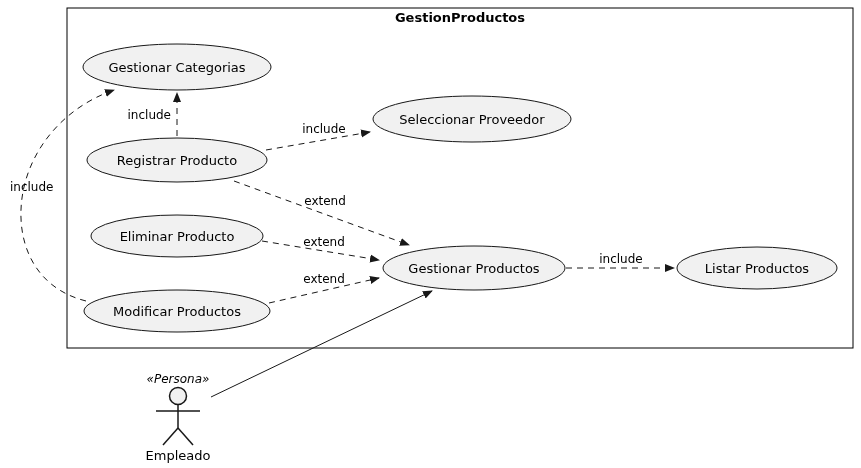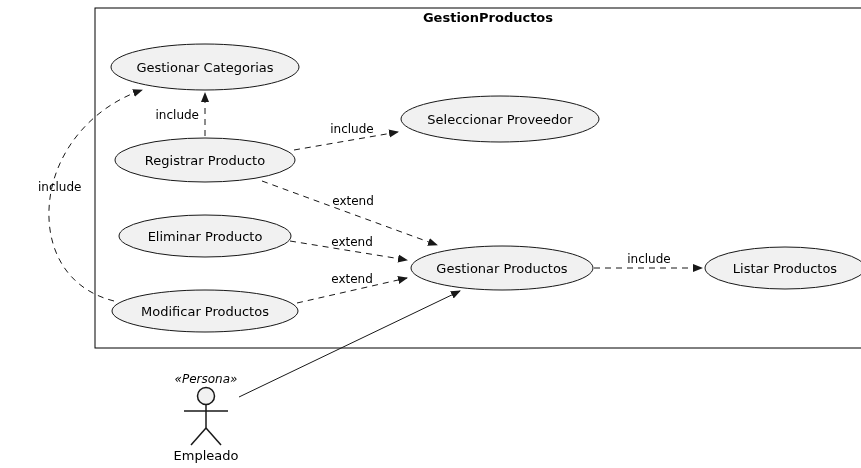--- a/index.html
+++ b/index.html
@@ -8,21 +8,20 @@
     background: #ffffff;
     width: 861px;
     height: 468px;
     overflow: hidden;
   }
   .diagram-wrap {
     position: relative;
     width: 761px;
     height: 468px;
     font-family: "DejaVu Sans", "Liberation Sans", sans-serif;
-    margin-left: 28px;
   }
   svg text {
     font-family: "DejaVu Sans", "Liberation Sans", sans-serif;
     fill: #000000;
   }
   .uc-shape {
     fill: #f1f1f1;
     stroke: #181818;
     stroke-width: 1;
   }

